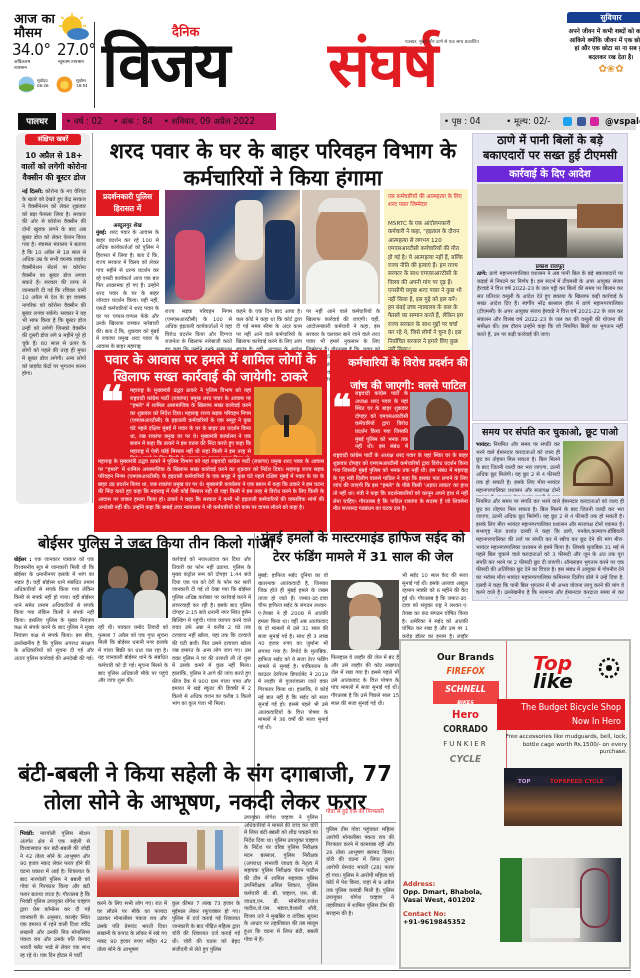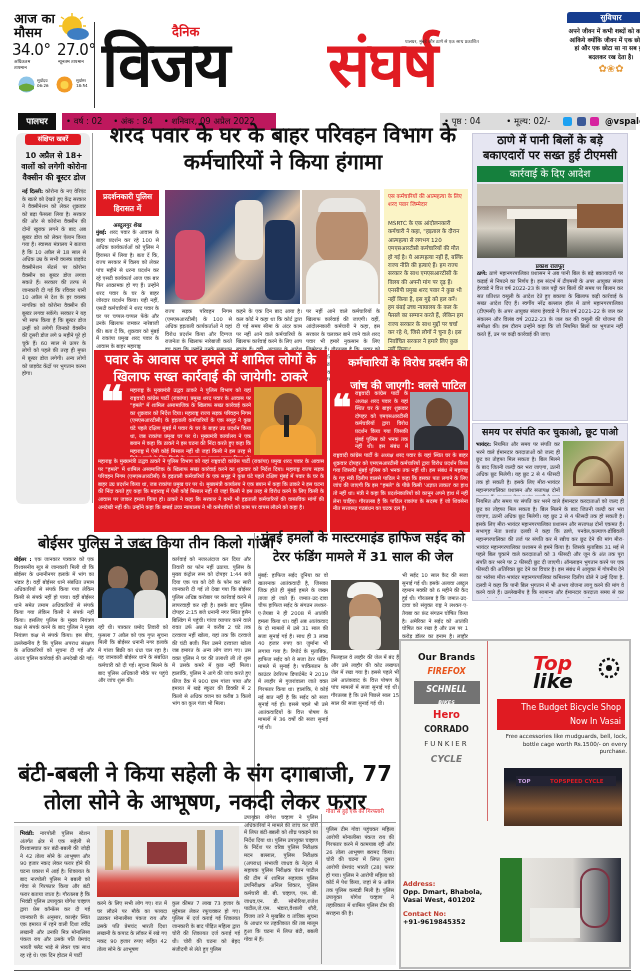--- a/index.html
+++ b/index.html
@@ -10,21 +10,21 @@
 .rule{background:#333}
 
 .weather{left:2px;top:12px;width:90px;height:90px}
 .w-title{font-size:13px;font-weight:bold;line-height:14px}
 .temps{font-size:15px;letter-spacing:-0.5px}
 .logo-black{font-family:"DejaVu Serif",serif;font-weight:bold;font-size:62px;color:#111;letter-spacing:-2px}
 .logo-red{font-family:"DejaVu Serif",serif;font-weight:bold;font-size:62px;color:#e01b22;letter-spacing:-2px}
 .infobar{top:113px;left:0;width:640px;height:17px}
 .ibox{position:absolute;top:0;height:17px;font-size:8.5px;line-height:17px;white-space:nowrap}
 .redtag{background:#e01b22;color:#fff;font-weight:bold;text-align:center}
-.blutag{background:#15803d;color:#fff;font-weight:normal;text-align:center}
+.blutag{background:#6d28d9;color:#fff;font-weight:bold;text-align:center}
 .head{font-weight:bold;color:#111;text-align:center;line-height:1.15}
 .photo{overflow:hidden}
 .quote{font-family:"DejaVu Serif",serif;font-weight:bold;color:#fff;font-size:44px;line-height:30px}
 </style>
 </head>
 <body>
 
 <div class="abs weather">
   <div class="abs" style="left:12px;top:0;width:50px">
     <div class="w-title">आज का</div>
@@ -85,21 +85,21 @@
     <span style="font-weight:bold;margin-left:3px">@vspalghar</span>
   </div>
 </div>
 
 <div class="abs" style="left:16px;top:133px;width:74px;height:371px;background:#ececec;border-radius:6px"></div>
 <div class="abs redtag" style="left:25px;top:134px;width:56px;height:11px;font-size:6.5px;line-height:11px;border-radius:3px">संक्षिप्त खबरें</div>
 <div class="abs head" style="left:20px;top:150px;width:68px;font-size:7.8px;line-height:11px">10 अप्रैल से 18+ वालों को लगेगी कोरोना वैक्सीन की बूस्टर डोज</div>
 <div class="abs txt" style="left:22px;top:188px;width:64px;height:312px"><b>नई दिल्ली:</b> <span>कोरोना के नए वेरिएंट के खतरे को देखते हुए केंद्र सरकार ने वैक्सीनेशन को लेकर शुक्रवार को बड़ा फैसला लिया है। सरकार की ओर से कोरोना वैक्सीन की दोनों खुराक लगने के बाद अब बूस्टर डोज को लेकर ऐलान किया गया है। स्वास्थ्य मंत्रालय ने बताया है कि 10 अप्रैल से 18 साल से अधिक उम्र के सभी वयस्क प्राइवेट वैक्सीनेशन सेंटर्स पर कोरोना वैक्सीन का बूस्टर डोज लगवा सकते हैं। सरकार की तरफ से जानकारी दी गई कि रविवार यानी 10 अप्रैल से देश के हर वयस्क नागरिक को कोरोना वैक्सीन की बूस्टर लगवा सकेंगे। सरकार ने यह भी साफ किया है कि बूस्टर डोज उन्हीं को लगेगी जिनको वैक्सीन की दूसरी डोज लगे 9 महीने पूरे हो चुके हैं। 60 साल से ऊपर के लोगों को पहले की तरह ही मुफ्त में बूस्टर डोज लगेगी। अन्य लोगों को प्राइवेट केंद्रों पर भुगतान करना होगा।</span></div>
 <div class="abs rule" style="left:92px;top:133px;width:1px;height:370px;background:#999"></div>
 
-<div class="abs head" style="left:100px;top:122px;width:366px;font-size:21px;line-height:27px">शरद पवार के घर के बाहर परिवहन विभाग के कर्मचारियों ने किया हंगामा</div>
+<div class="abs head" style="left:100px;top:138px;width:366px;font-size:21px;line-height:27px">शरद पवार के घर के बाहर परिवहन विभाग के कर्मचारियों ने किया हंगामा</div>
 <div class="abs redtag" style="left:96px;top:190px;width:63px;height:26px;font-size:7.5px;line-height:12px;padding-top:1px">प्रदर्शनकारी पुलिस हिरासत में</div>
 <div class="abs" style="left:96px;top:221px;width:63px;text-align:center;font-size:5.5px;font-weight:bold">अब्दुलगुर शेख</div>
 <div class="abs txt" style="left:96px;top:229px;width:63px;height:269px"><b>मुंबई:</b> <span>शरद पवार के आवास के बाहर प्रदर्शन कर रहे 100 से अधिक कार्यकर्ताओं को पुलिस ने हिरासत में लिया है। बता दें कि, राज्य सरकार में विलय को लेकर पांच महीने से धरना प्रदर्शन कर रहे एसटी कार्यकर्ता आज एक बार फिर आक्रामक हो गए हैं। उन्होंने शरद पवार के घर के बाहर जोरदार प्रदर्शन किया। यही नहीं, एसटी कर्मचारियों ने शरद पवार के घर पर चप्पल-चप्पल फेंके और उनके खिलाफ जमकर नारेबाजी की। बता दें कि, शुक्रवार को मुंबई में राकांपा प्रमुख शरद पवार के आवास के बाहर महाराष्ट्र</span></div>
 
 <div class="abs photo" style="left:165px;top:190px;width:135px;height:114px;background:linear-gradient(135deg,#7d3a6a 0%,#2f4f7e 40%,#e0c3a5 60%,#26406e 100%)">
   <div class="abs" style="left:10px;top:40px;width:30px;height:70px;background:#d14f6c;border-radius:10px"></div>
   <div class="abs" style="left:70px;top:10px;width:28px;height:60px;background:#e9e2d8;border-radius:8px"></div>
   <div class="abs" style="left:100px;top:30px;width:30px;height:80px;background:#1e3358;border-radius:8px"></div>
 </div>
 <div class="abs photo" style="left:302px;top:190px;width:78px;height:114px;background:#d4c6b8">
@@ -189,40 +189,40 @@
   <div class="abs" style="left:118px;top:4px;width:8px;height:40px;background:#7aa0c8"></div>
 </div>
 <div class="abs txt" style="left:97px;top:900px;width:70px;height:63px">करने के लिए सभी लोग गए। रात में घर लौटने पर मौके का फायदा उठाकर मोनालीसा पंकज राय और उसके पति प्रेमचंद भारती दिशा लखानी के कपाट के लॉकर में रखे गए नकद 90 हजार रुपए सहित 42 तोला सोने के आभूषण</div>
 <div class="abs txt" style="left:172px;top:900px;width:68px;height:63px">कुल कीमत 7 लाख 73 हजार के मुद्देमाल लेकर रफूचक्कर हो गए। पुलिस में दर्ज कराई गई शिकायत जानकारी के बाद पीड़ित महिला द्वारा चोरी की शिकायत दर्ज कराई गई थी। चोरी की घटना को बेहद संजीदगी से लेते हुए पुलिस</div>
 <div class="abs txt" style="left:244px;top:814px;width:74px;height:150px">उपायुक्त योगेश चव्हाण ने पुलिस अधिकारियों ने मामले की जांच कर चोरी में लिप्त बंटी-बबली को शीघ्र पकड़ने का निर्देश दिया था। पुलिस उपायुक्त चव्हाण के निर्देश पर वरिष्ठ पुलिस निरीक्षक मदन बल्लाल, पुलिस निरीक्षक (अपराध) संभाजी जाधव के नेतृत्व में सहायक पुलिस निरीक्षक चेतन पाटील की टीम में शामिल सहायक पुलिस उपनिरीक्षक अनिल शिकार, पुलिस कर्मचारी बी. बी. चव्हाण, एस. बी. जाधव,एन. डी. सोनोरिया,राजेश पाटील,जे.एस. भंडारा,वैशाली शौरी, विजय तारे ने मुखबिर व तांत्रिक सूचना के आधार पर तहकीकात की तब मालूम हुआ कि घटना में लिप्त बंटी, बबली गोवा में हैं।</div>
 <div class="abs rule" style="left:321px;top:814px;width:1px;height:150px;background:#999"></div>
 <div class="abs" style="left:326px;top:808px;width:68px;font-size:5.5px;line-height:7.5px;color:#e01b22">गोवा से हुई एक की गिरफ्तारी</div>
 <div class="abs txt" style="left:326px;top:826px;width:68px;height:137px">पुलिस टीम गोवा पहुंचकर महिला आरोपी मोनालीसा पंकज राय की गिरफ्तार करने में कामयाब रही और 26 तोला आभूषण बरामद किया। चोरी की घटना में लिप्त दूसरा आरोपी प्रेमचंद भारती (28) फरार हो गया। पुलिस ने आरोपी महिला को कोर्ट में पेश किया, जहां से 9 अप्रैल तक पुलिस कस्टडी मिली है। पुलिस उपायुक्त योगेश चव्हाण ने तहकीकात में शामिल पुलिस टीम की सराहना की है।</div>
 
 <div class="abs" style="left:399px;top:639px;width:232px;height:330px;border:2px solid #b9b9b9;background:#f6f6f3"></div>
-<div class="abs" style="left:406px;top:641px;width:82px;height:180px;border-right:1.5px solid #d46b6b">
+<div class="abs" style="left:425px;top:641px;width:82px;height:180px;border-right:1.5px solid #d46b6b">
   <div style="font-size:9px;font-weight:bold;text-align:center;margin-top:11px">Our Brands</div>
   <div style="font-size:8px;font-weight:bold;font-style:italic;color:#e8531a;text-align:center;margin-top:5px">FIREFOX</div>
-  <div style="background:#737373;color:#fff;width:66px;height:23px;margin:5px auto 0;text-align:center;font-size:8px;font-weight:bold;font-style:italic;line-height:12px;padding-top:3px"><span>SCHNELL</span><br><span style="font-size:5px">BIKES</span></div>
+  <div style="background:#ef4444;color:#fff;width:66px;height:23px;margin:5px auto 0;text-align:center;font-size:8px;font-weight:bold;font-style:italic;line-height:12px;padding-top:3px"><span>SCHNELL</span><br><span style="font-size:5px">BIKES</span></div>
   <div style="font-size:10px;font-weight:bold;color:#e01b22;text-align:center;margin-top:5px">Hero</div>
   <div style="font-size:8px;font-weight:bold;color:#222;text-align:center;margin-top:5px">CORRADO</div>
   <div style="font-size:7px;letter-spacing:2px;color:#333;text-align:center;margin-top:6px">FUNKIER</div>
   <div style="font-size:9px;font-weight:bold;font-style:italic;color:#777;text-align:center;margin-top:6px">CYCLE</div>
 </div>
 <div class="abs" style="left:533px;top:654px;font-size:20px;font-weight:bold;font-style:italic;color:#e01b22;line-height:18px">
   <div>Top</div>
   <div style="color:#111">like</div>
 </div>
 <svg class="abs" style="left:598px;top:657px" width="22" height="22">
   <circle cx="11" cy="11" r="9" fill="none" stroke="#111" stroke-width="2.5" stroke-dasharray="3 2"></circle>
     <circle cx="11" cy="11" r="3" fill="#111"></circle>
 </svg>
 <div class="abs" style="left:497px;top:699px;width:128px;height:31px;background:#e01b22;color:#fff;text-align:right;font-size:8px;line-height:14px;padding:2px 4px 8px 0">
   <div>The Budget Bicycle Shop</div>
-  <div>Now In Vasai</div>
+  <div>Now In Hero</div>
 </div>
 <div class="abs" style="left:494px;top:733px;width:133px;text-align:right;font-size:5.6px;line-height:7.5px;color:#222">Free accessories like mudguards, bell, lock, bottle cage worth Rs.1500/- on every purchase.</div>
 <div class="abs photo" style="left:504px;top:768px;width:118px;height:58px;background:linear-gradient(180deg,#1a1d2a 0%,#1a1d2a 20%,#8a5a34 70%,#4b3223 100%)">
   <div class="abs" style="left:12px;top:8px;width:100px;height:10px;background:#232333"></div>
   <div class="abs" style="left:46px;top:8px;font-size:5.5px;font-weight:bold;color:#e01b22;line-height:10px">TOPSPEED CYCLE</div>
   <div class="abs" style="left:14px;top:8px;font-size:5.5px;font-weight:bold;color:#c8a0e0;line-height:10px">TOP</div>
 </div>
 <div class="abs photo" style="left:500px;top:858px;width:121px;height:84px;background:linear-gradient(90deg,#2c7a2c 0%,#2c7a2c 18%,#e6e4df 18%,#d8d5d0 60%,#2a2e3a 100%)">
   <div class="abs" style="left:30px;top:50px;width:50px;height:30px;background:#eeeeea"></div>
   <div class="abs" style="left:80px;top:10px;width:30px;height:60px;border:2px solid #7d3444;border-radius:14px"></div>

